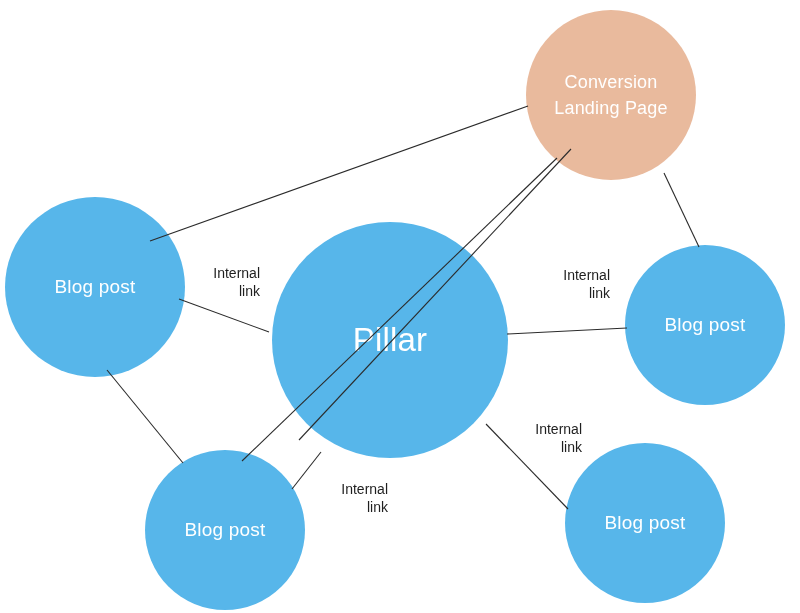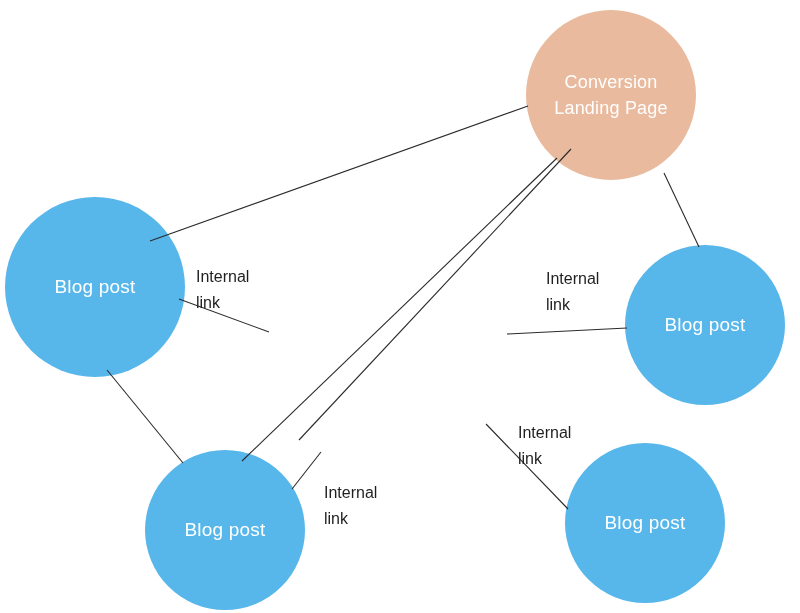--- a/index.html
+++ b/index.html
@@ -57,23 +57,23 @@
     z-index: 2;
     pointer-events: none;
   }
   .edges line {
     stroke: var(--edge-line);
     stroke-width: 1.1;
   }
   .edge-label {
     position: absolute;
     width: 64px;
-    text-align: left;
-    font-size: 16px;
-    line-height: 26px;
+    text-align: right;
+    font-size: 14px;
+    line-height: 18px;
     color: var(--edge-label-text);
     z-index: 3;
   }
   .el-left         { left: 196px; top: 264px; }
   .el-right        { left: 546px; top: 266px; }
   .el-bottom-center{ left: 324px; top: 480px; }
   .el-bottom-right { left: 518px; top: 420px; }
 </style>
 </head>
 <body>
@@ -81,20 +81,23 @@
 <div class="canvas">
 
   <div class="node peach conversion">
     <span class="node-label">Conversion Landing Page</span>
   </div>
 
   <div class="node blue blog-left">
     <span class="node-label">Blog post</span>
   </div>
 
+  <div class="node blue pillar">
+    <span class="node-label">Pillar</span>
+  </div>
 
   <div class="node blue blog-right">
     <span class="node-label">Blog post</span>
   </div>
 
   <div class="node blue blog-bl">
     <span class="node-label">Blog post</span>
   </div>
 
   <div class="node blue blog-br">

